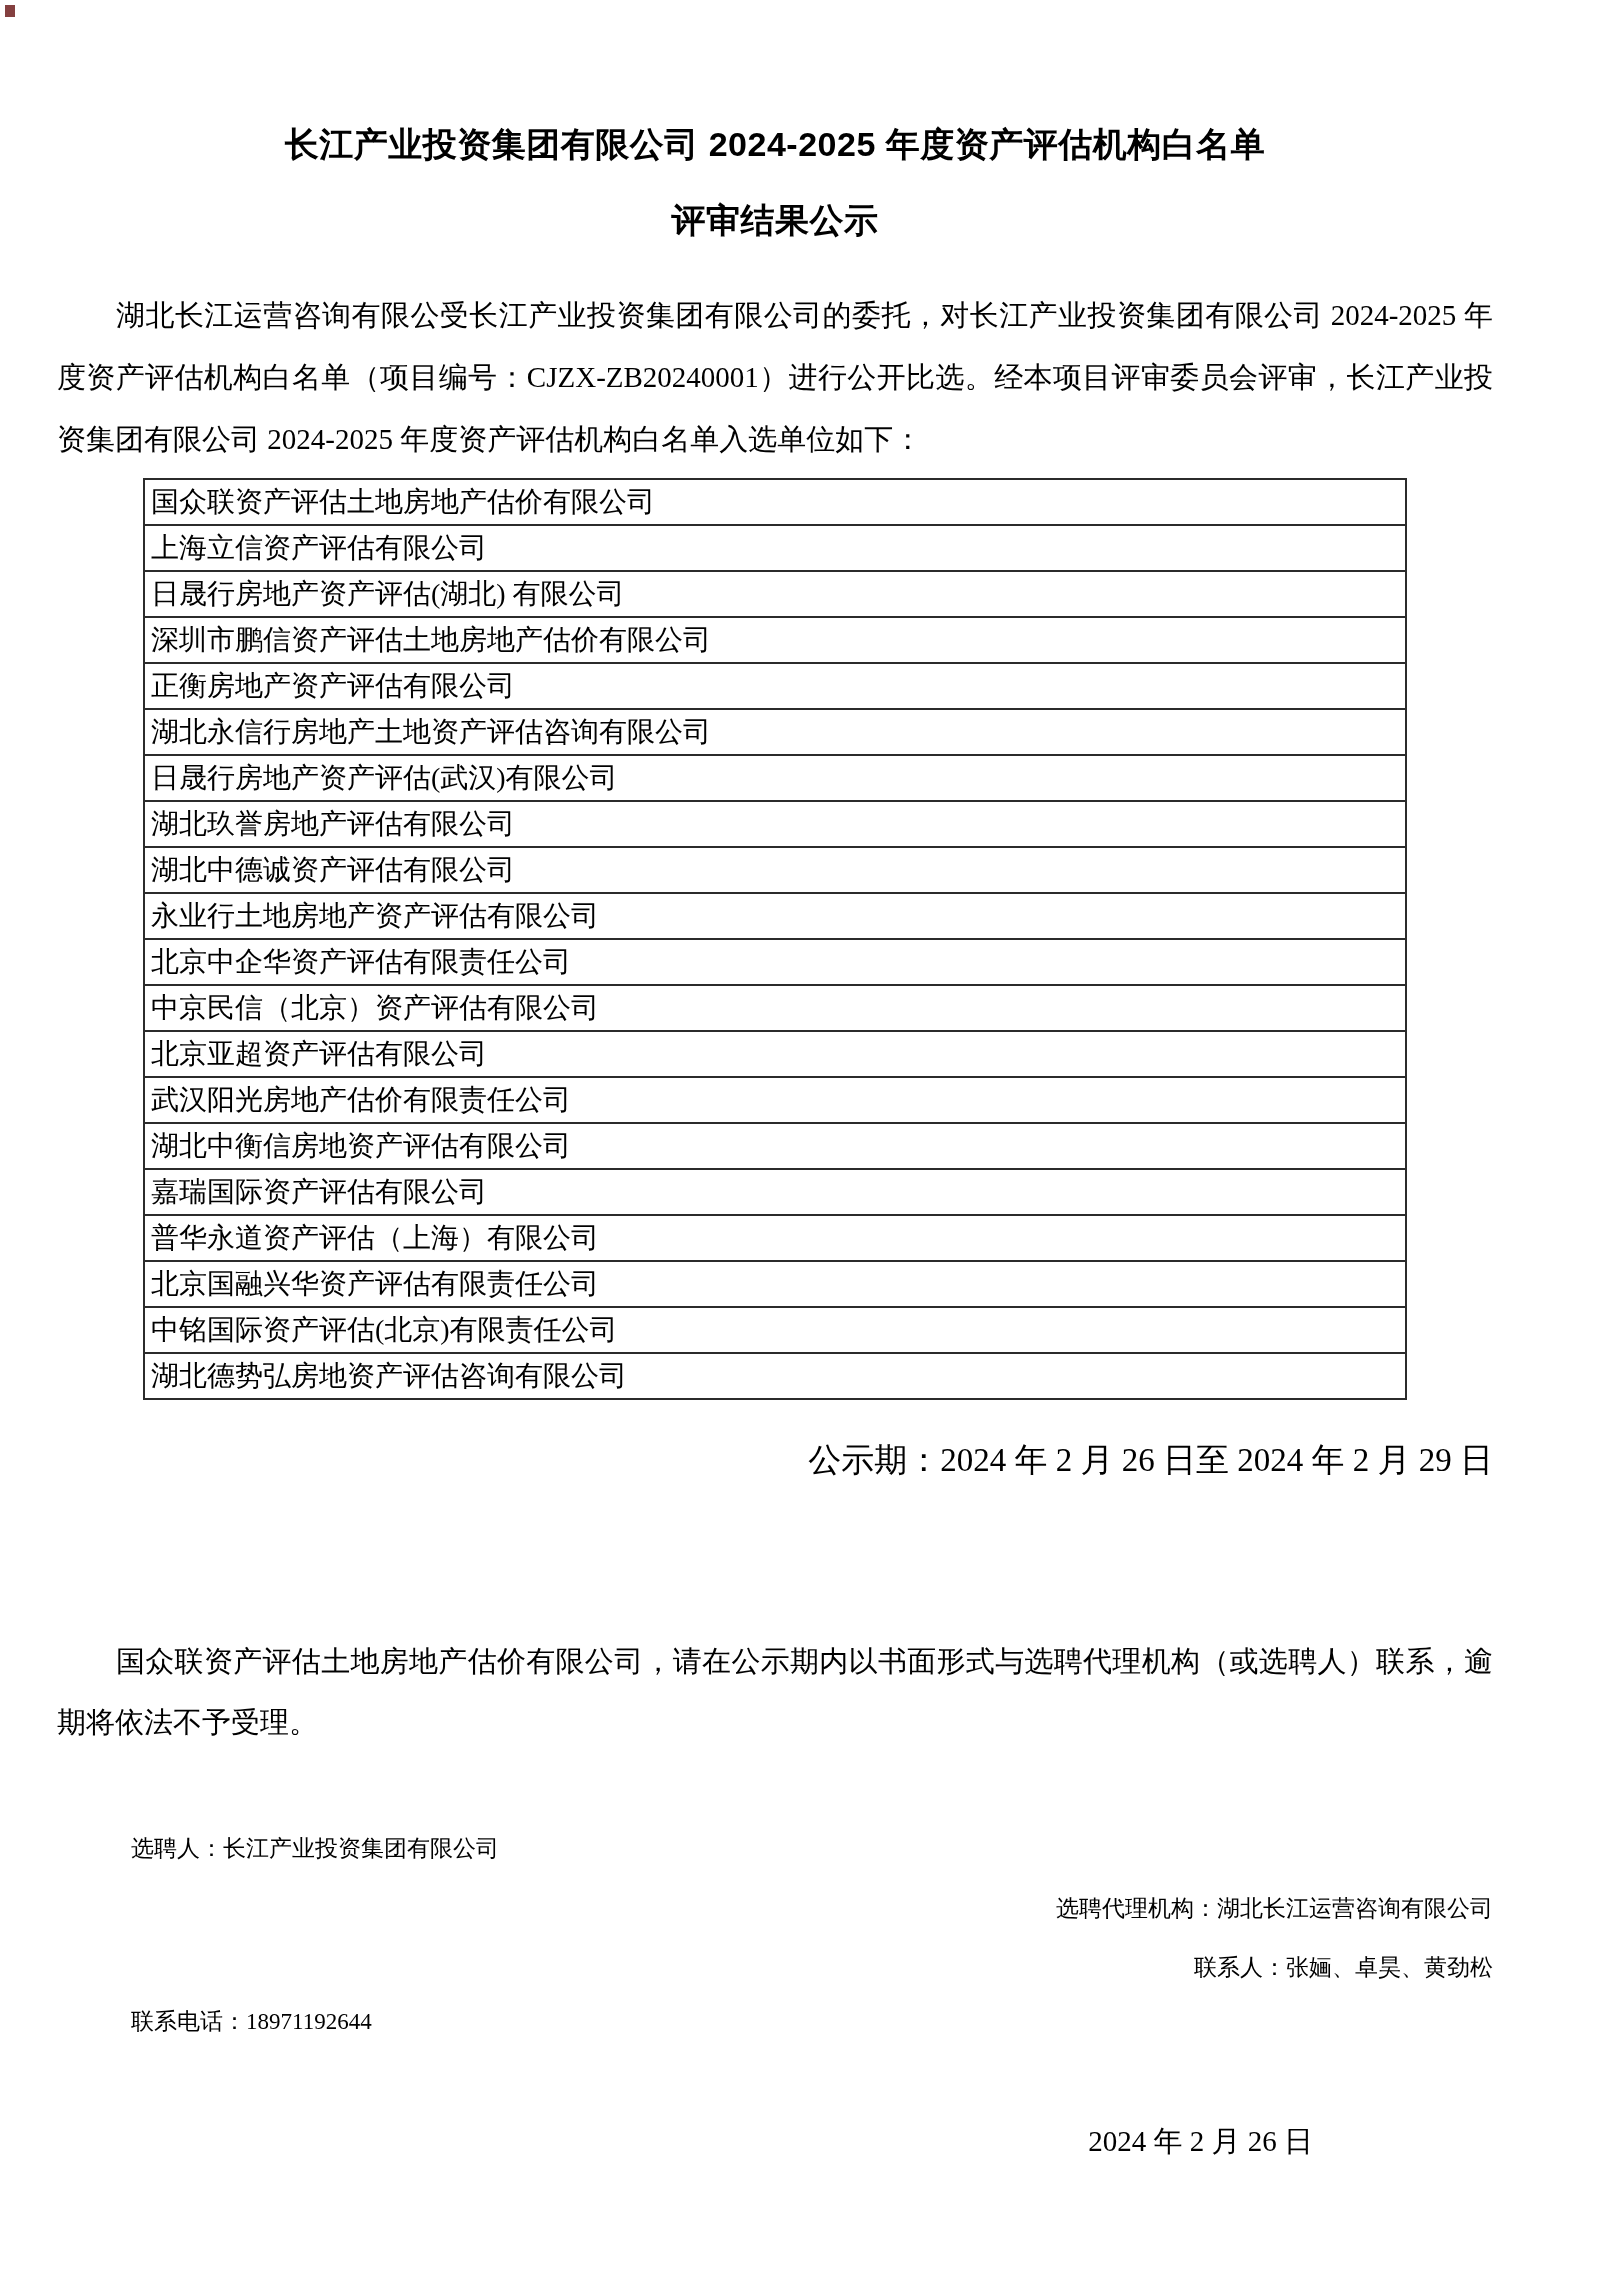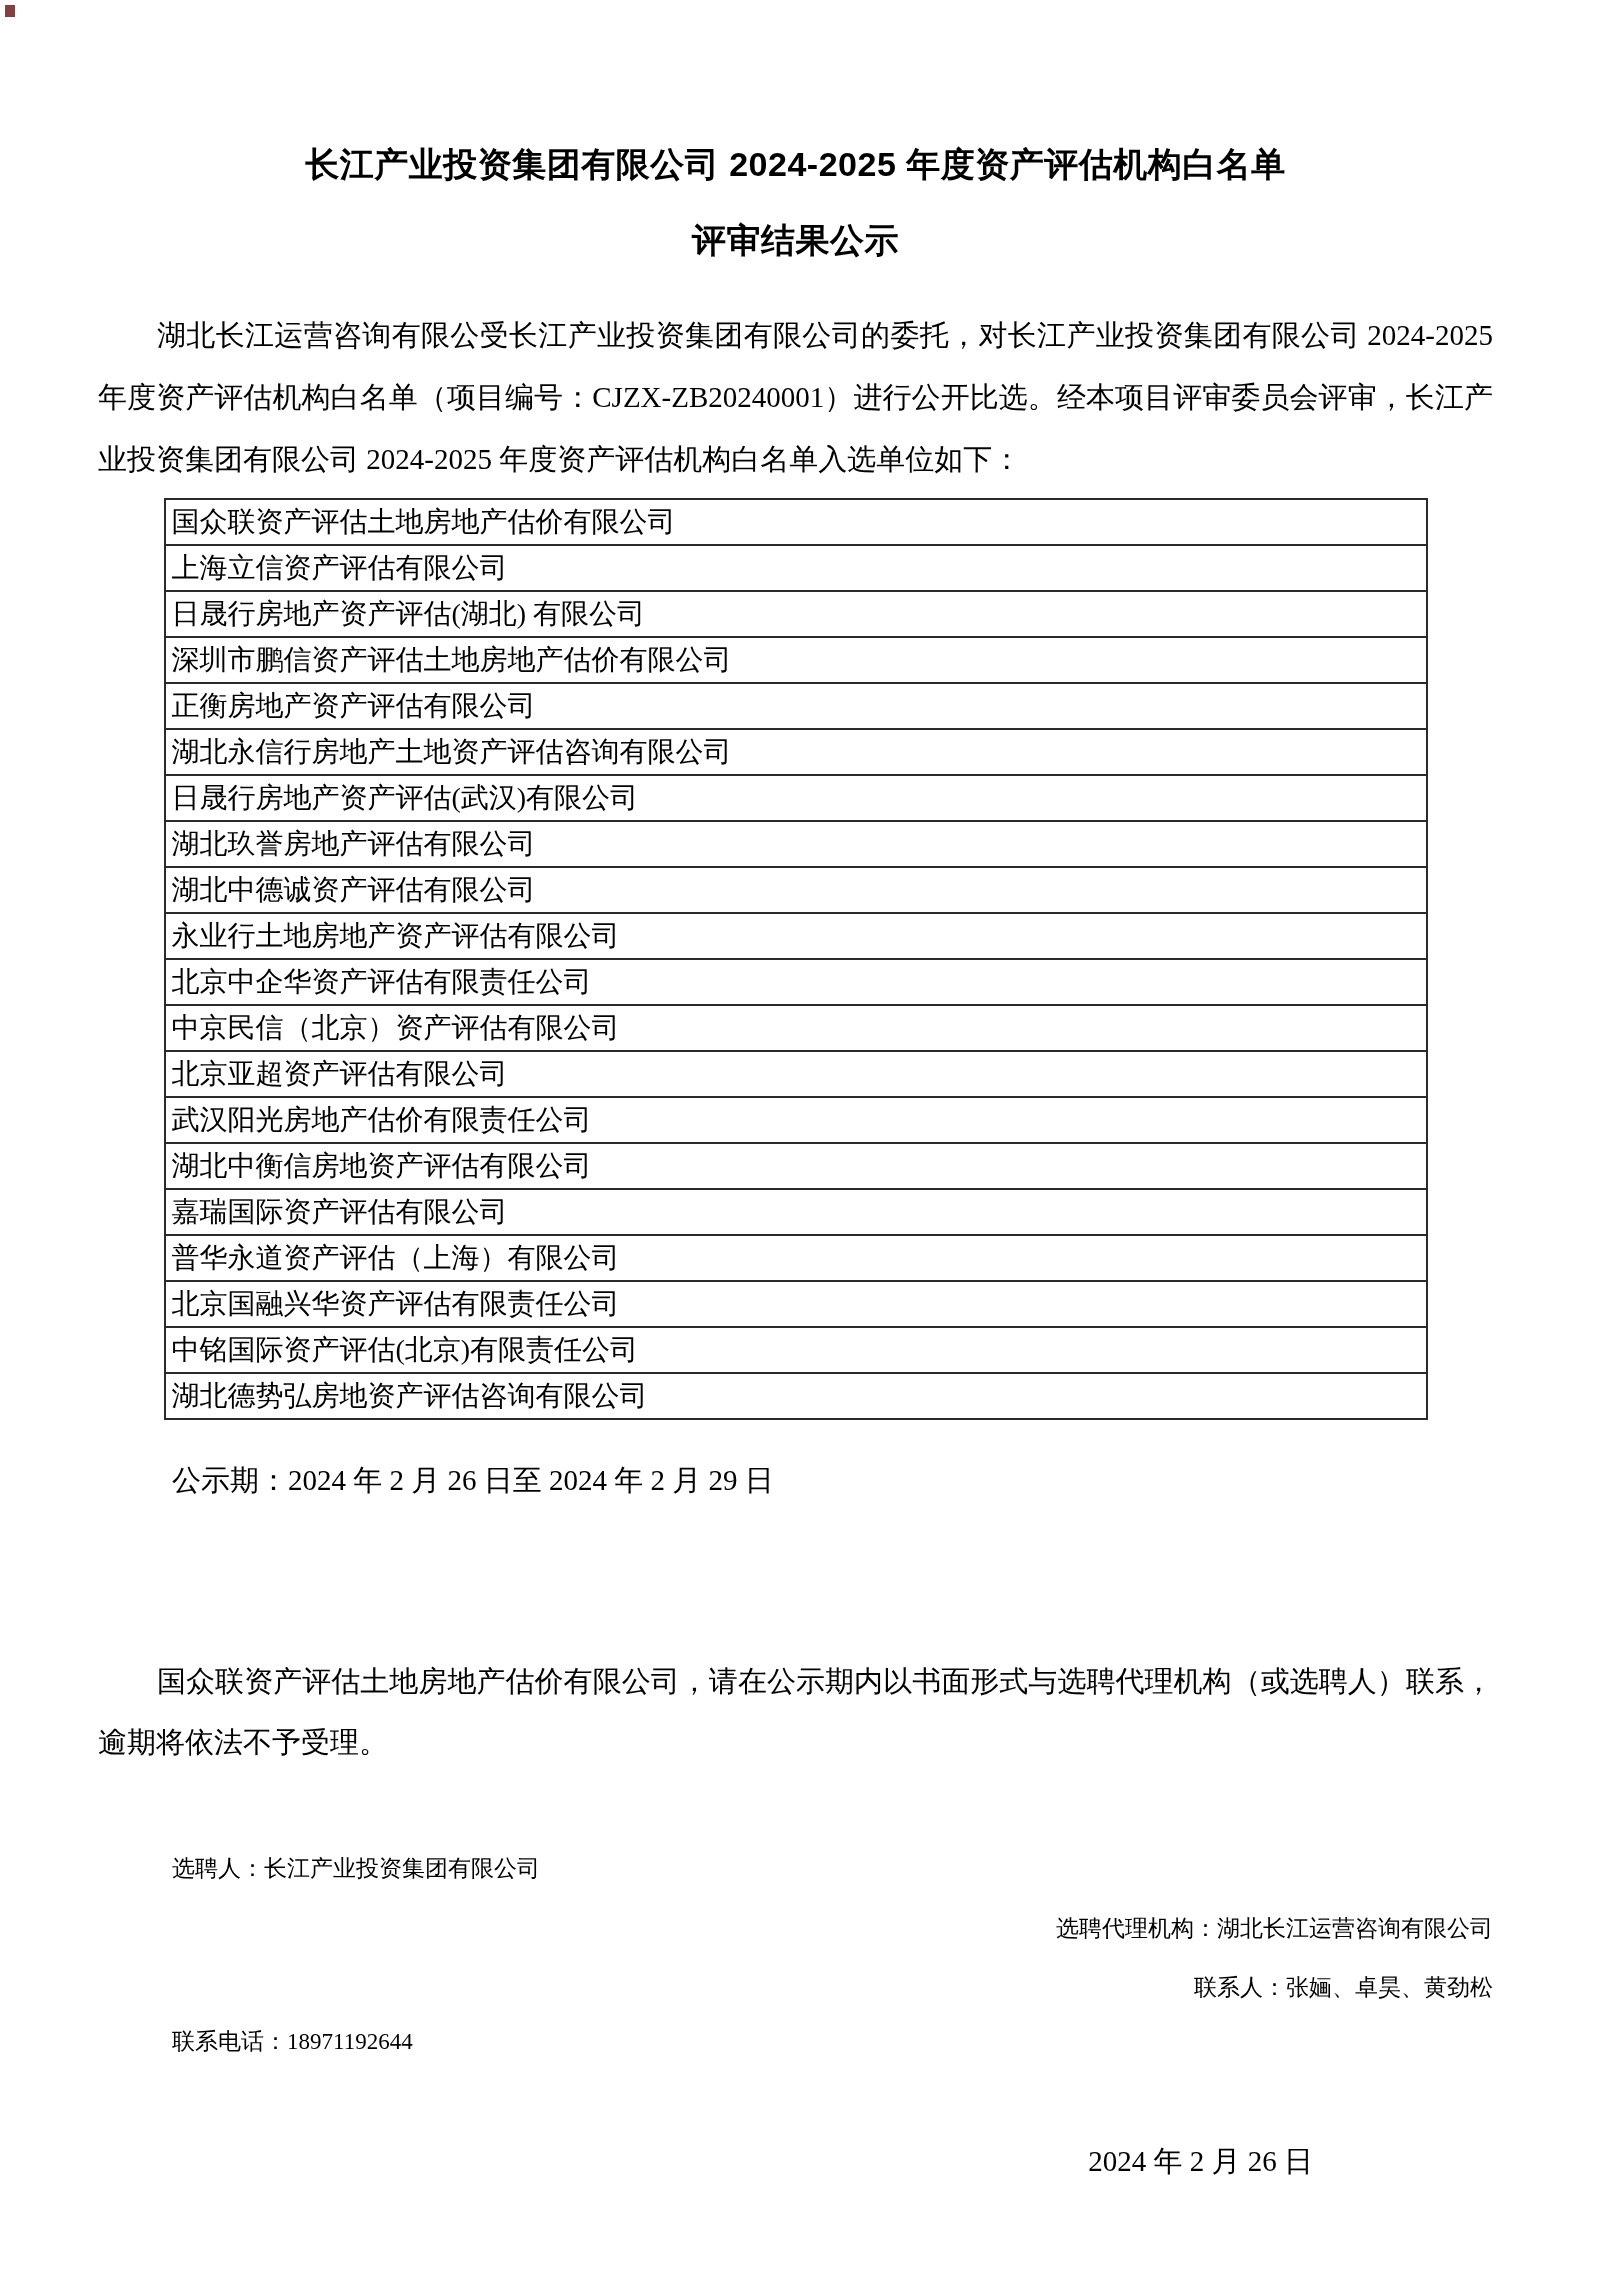--- a/index.html
+++ b/index.html
@@ -20,23 +20,22 @@
   .corner-mark {
     position: absolute;
     top: 4.9px;
     left: 4.9px;
     width: 9.8px;
     height: 11.8px;
     background: #6e1f1f;
     opacity: 0.85;
   }
   .content {
-    padding: 106px 128px 0 98px;
+    padding: 106px 128px 0 57px;
     box-sizing: border-box;
-    margin-top: 20px;
   }
   .doc-title {
     text-align: center;
     font-family: "Liberation Sans", "DejaVu Sans", sans-serif;
     font-weight: 700;
     font-size: 34px;
     line-height: 76px;
     letter-spacing: 0.5px;
   }
   .intro {
@@ -59,22 +58,23 @@
     text-align: left;
     vertical-align: middle;
     font-size: 28px;
     padding: 0 5.9px;
     white-space: pre;
     overflow: hidden;
   }
   .period {
     margin: 39px 0 0 0;
     padding-left: 74px;
-    font-size: 29px;
+    font-size: 33px;
     line-height: 43px;
+    text-align: right;
   }
   .objection {
     margin: 149px 0 0 0;
     font-size: 29px;
     line-height: 61px;
     text-align: justify;
     text-justify: inter-ideograph;
     text-indent: 59px;
   }
   .contact-line {

